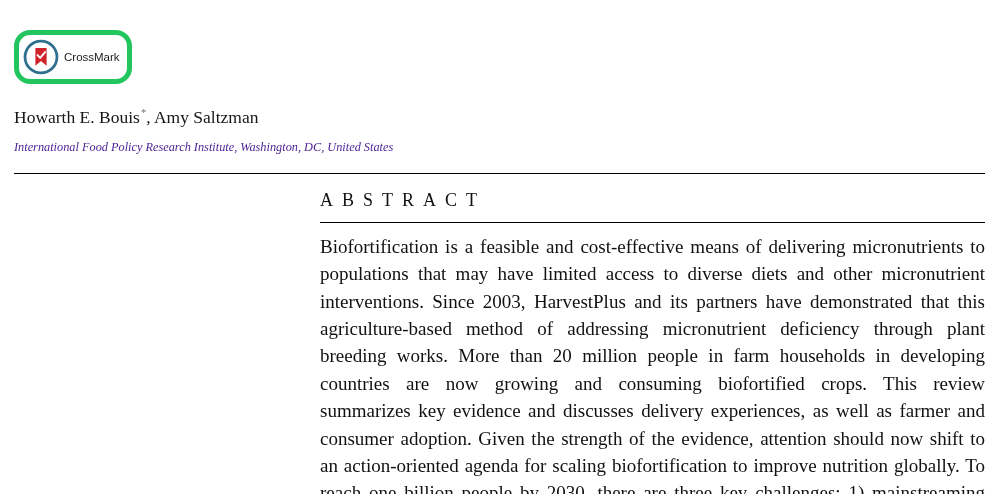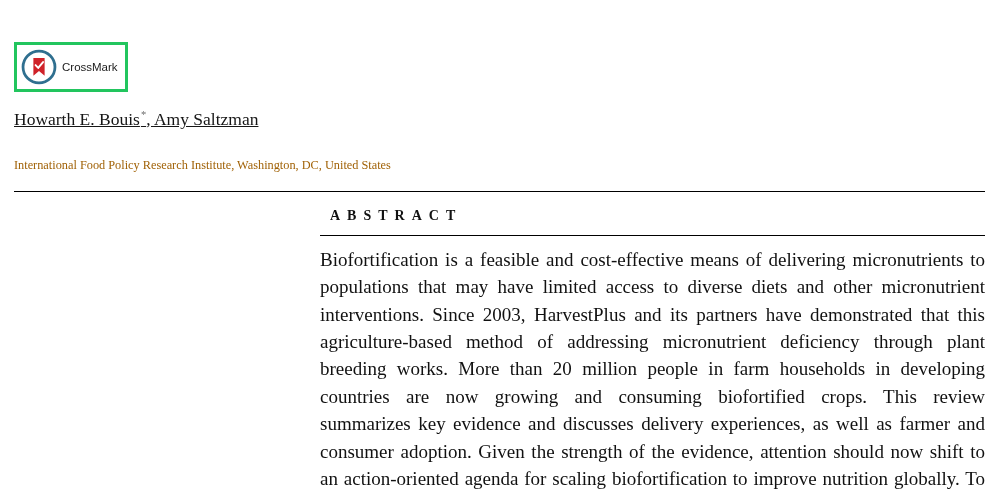--- a/index.html
+++ b/index.html
@@ -32,62 +32,62 @@
     font-size: 24.5px;
     line-height: 1.28;
     font-weight: 400;
     letter-spacing: 0.1px;
     color: #141414;
   }
   .crossmark {
     display: flex;
     align-items: center;
     flex: 0 0 auto;
-    margin-top: 20px;
+    margin-top: 8px;
     padding: 3px 7px 3px 3px;
-    border: 3px solid #22c55e;
-    border-radius: 0;
+    border: 5px solid #22c55e;
+    border-radius: 16px;
     background: #ffffff;
     cursor: pointer;
   }
   .cm-label {
     font-family: "Liberation Sans", "DejaVu Sans", sans-serif;
     font-size: 11.5px;
     color: #1c1c1c;
     margin-left: 4px;
   }
   .authors {
-    margin-top: 17px;
+    margin-top: 23px;
     font-size: 17.5px;
     color: #161616;
-    text-decoration: underline;
   }
   .authors sup {
     font-size: 10.5px;
     color: #6b6b6b;
     margin-left: 1px;
   }
   .affiliation {
-    margin-top: 28px;
+    margin-top: 12px;
+    font-style: italic;
     font-size: 12.3px;
-    color: #a16207;
+    color: #4c1d95;
   }
   .rule-full {
     border: none;
     border-top: 1.5px solid #000000;
     margin: 18px 0 0 0;
   }
   .abstract-section {
     margin-left: 306px;
     padding-top: 16px;
   }
   .abstract-heading {
-    margin: 0 0 11px 10px;
-    font-size: 14px;
-    font-weight: 700;
+    margin: 0 0 11px 0;
+    font-size: 18px;
+    font-weight: 400;
     letter-spacing: 0.5em;
     color: #111111;
   }
   .abstract-rule {
     border: none;
     border-top: 1px solid #000000;
     margin: 0;
   }
   .abstract-text {
     margin: 10px 0 0 0;

